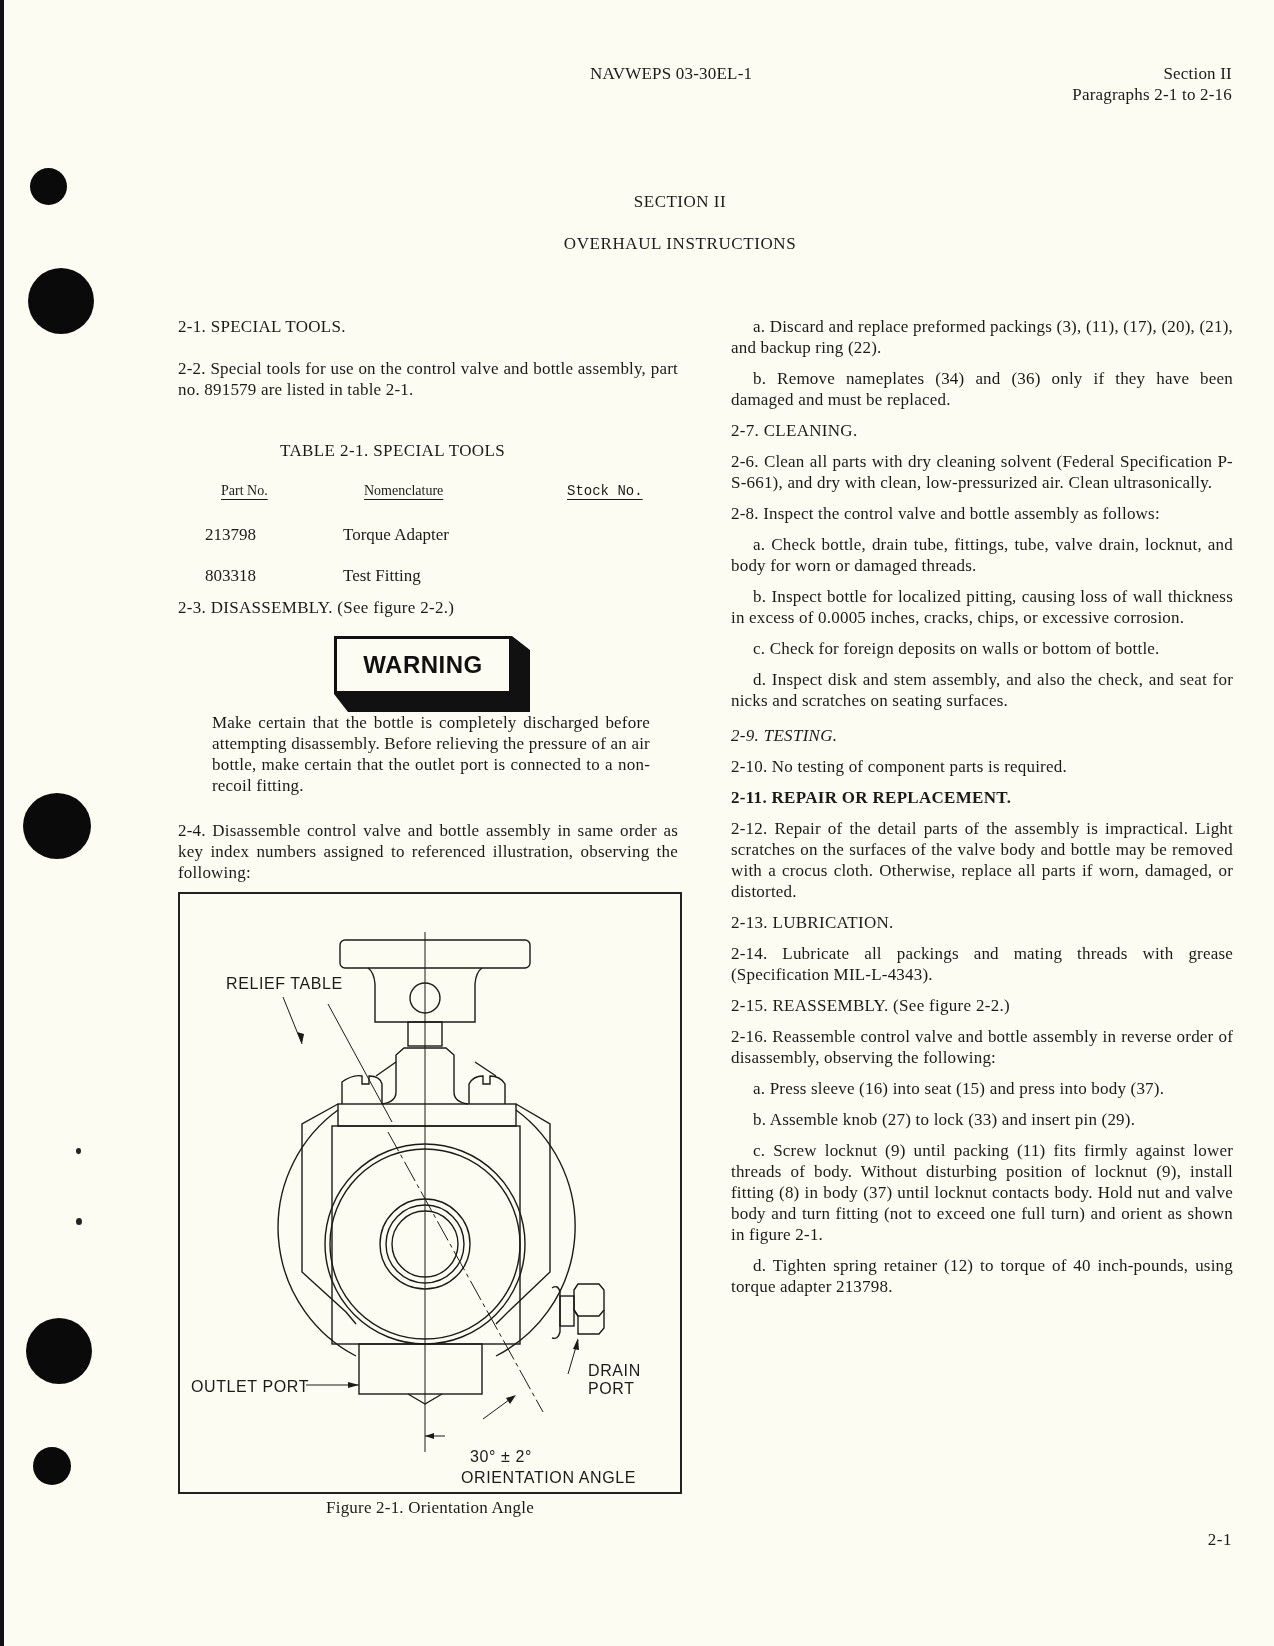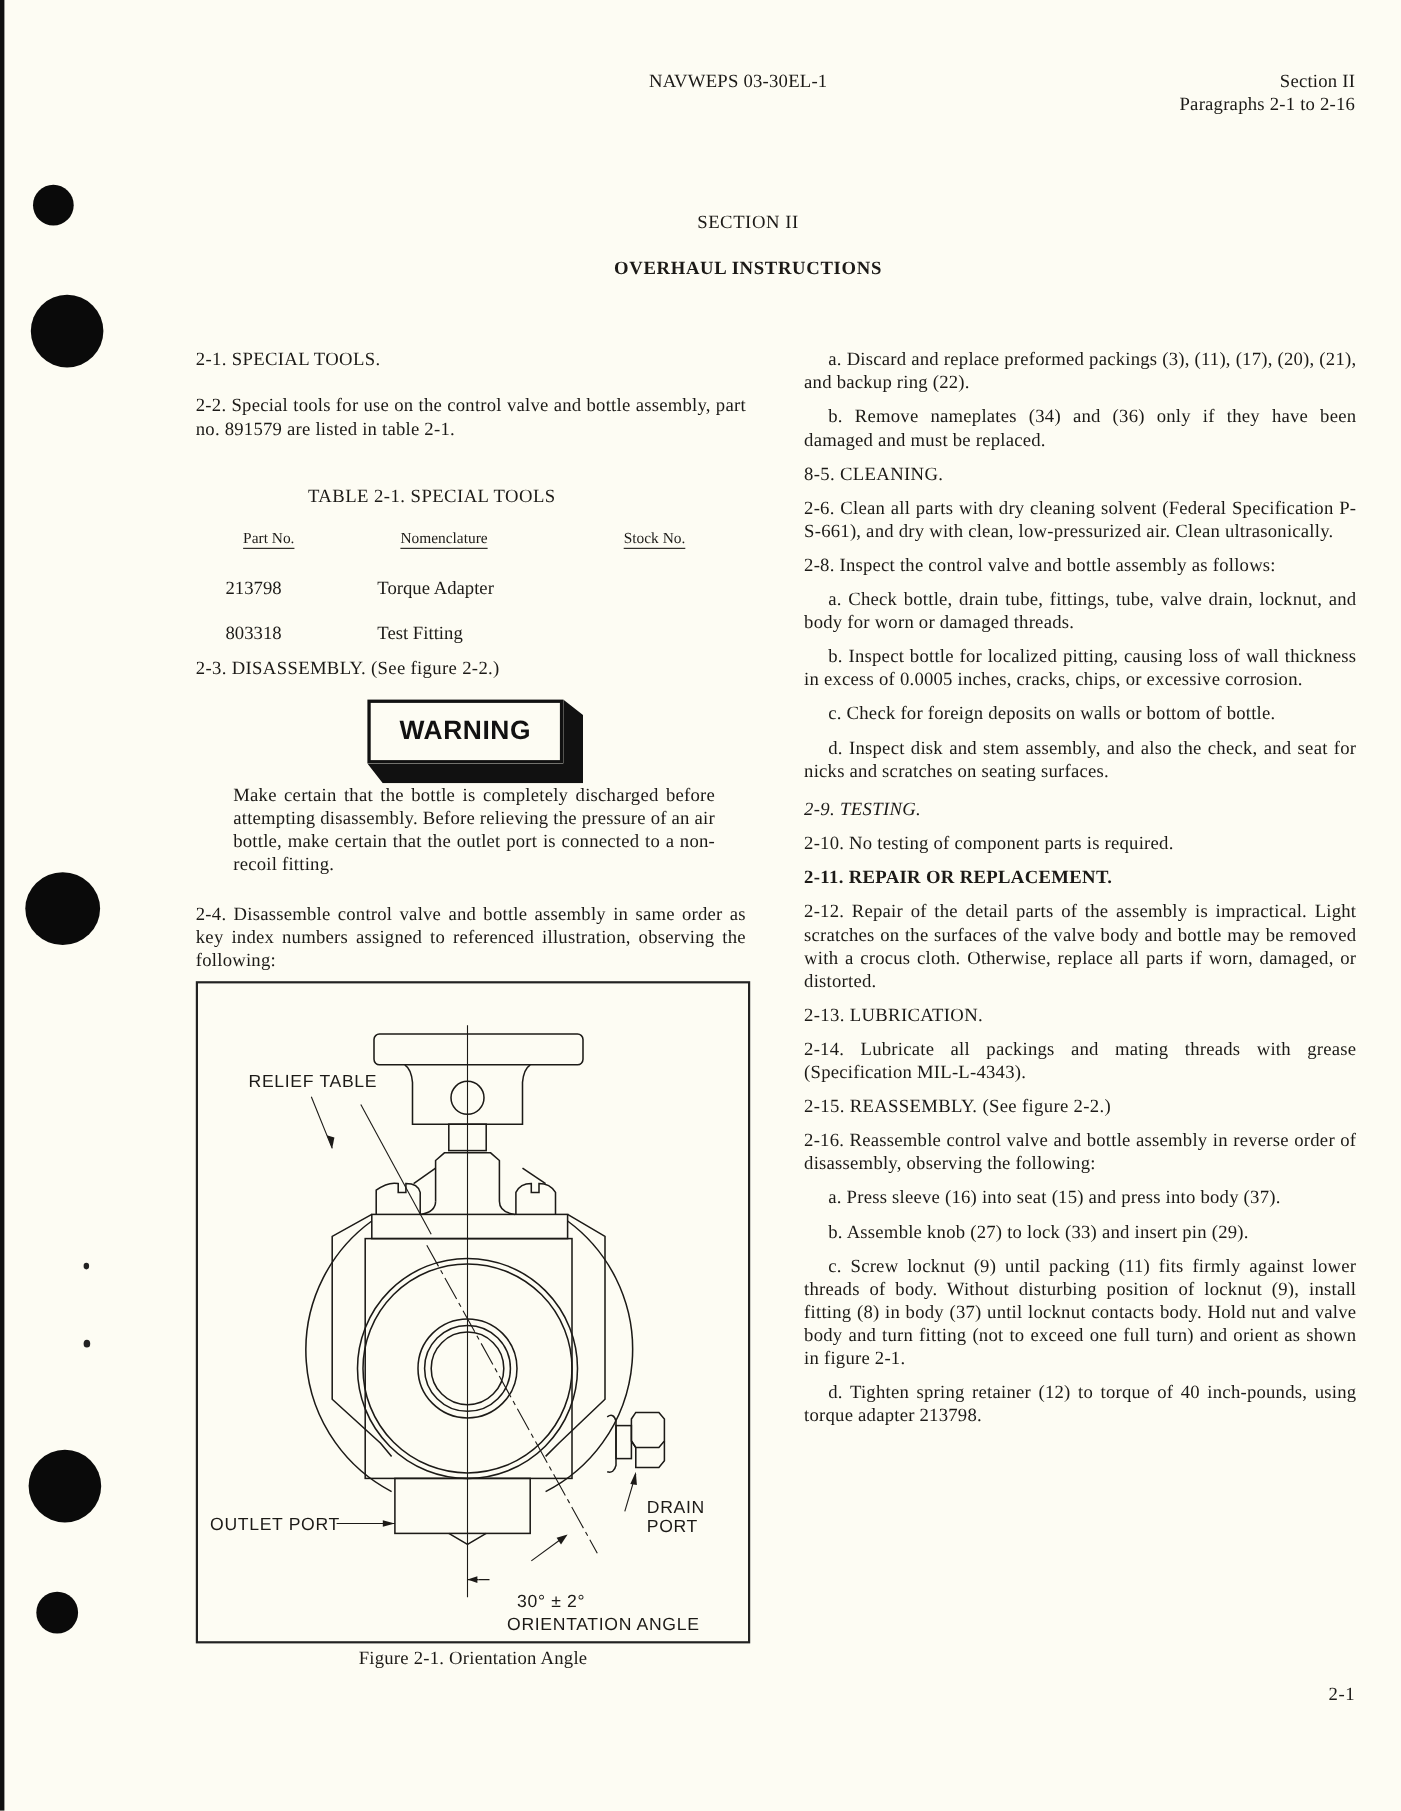--- a/index.html
+++ b/index.html
@@ -47,32 +47,32 @@
 <div class="speck" style="left:76px;top:1148px;width:5px;height:6px;"></div>
 <div class="speck" style="left:76px;top:1218px;width:6px;height:7px;"></div>
 <div class="hole" style="left:26px;top:1318px;width:66px;height:66px;"></div>
 <div class="hole" style="left:33px;top:1447px;width:38px;height:38px;"></div>
 
 <div class="abs hdr" style="left:590px;top:63px;">NAVWEPS 03-30EL-1</div>
 <div class="abs hdr" style="right:42px;top:63px;text-align:right;">Section II</div>
 <div class="abs hdr" style="right:42px;top:84px;text-align:right;">Paragraphs 2-1 to 2-16</div>
 
 <div class="abs hdr center" style="left:440px;width:480px;top:191px;letter-spacing:0.5px;">SECTION II</div>
-<div class="abs hdr center" style="left:440px;width:480px;top:233px;letter-spacing:0.6px;font-weight:bold;">OVERHAUL INSTRUCTIONS</div>
+<div class="abs hdr center" style="left:440px;width:480px;top:233px;letter-spacing:0.6px;">OVERHAUL INSTRUCTIONS</div>
 
 <div class="col" style="left:178px;top:316px;width:500px;">
   <p class="head">2-1.  SPECIAL TOOLS.</p>
   <p class="para" style="margin-top:21px;">2-2.  Special tools for use on the control valve and bottle assembly, part no. 891579 are listed in table 2-1.</p>
 </div>
 
 <div class="abs tbl-title" style="left:280px;top:441px;">TABLE 2-1.  SPECIAL TOOLS</div>
 <div>
   <div class="abs th" style="left:205px;top:483px;">Part No.</div>
   <div class="abs th" style="left:348px;top:483px;">Nomenclature</div>
-  <div class="abs th" style="left:551px;top:483px;">Stock No.</div>
+  <div class="abs th" style="left:551px;top:483px;font-family:Liberation Mono, monospace;">Stock No.</div>
 
   <div class="abs td" style="left:205px;top:525px;">213798</div>
   <div class="abs td" style="left:343px;top:525px;">Torque Adapter</div>
   <div class="abs td" style="left:205px;top:566px;">803318</div>
   <div class="abs td" style="left:343px;top:566px;">Test Fitting</div>
 </div>
 
 <div class="abs head" style="left:178px;top:597px;">2-3.  DISASSEMBLY.  (See figure 2-2.)</div>
 
 <svg class="warn-shadow" viewBox="0 0 196 80" width="196" height="80">
@@ -151,21 +151,21 @@
 <div class="fig-label" style="left:191px;top:1378px;">OUTLET PORT</div>
 <div class="fig-label" style="left:588px;top:1362px;">DRAIN</div>
 <div class="fig-label" style="left:588px;top:1380px;">PORT</div>
 <div class="fig-label" style="left:470px;top:1448px;">30° ± 2°</div>
 <div class="fig-label" style="left:461px;top:1469px;">ORIENTATION ANGLE</div>
 <div class="caption">Figure 2-1.  Orientation Angle</div>
 
 <div class="col" style="left:731px;top:316px;width:502px;">
   <p class="para indent">a.  Discard and replace preformed packings (3), (11), (17), (20), (21), and backup ring (22).</p>
   <p class="para indent" style="margin-top:10px;">b.  Remove nameplates (34) and (36) only if they have been damaged and must be replaced.</p>
-  <p class="head" style="margin-top:10px;">8-5.  CLEANING.</p>
+  <p class="head" style="margin-top:10px;">2-7.  CLEANING.</p>
   <p class="para" style="margin-top:10px;">2-6.  Clean all parts with dry cleaning solvent (Federal Specification P-S-661), and dry with clean, low-pressurized air.  Clean ultrasonically.</p>
   <p class="para" style="margin-top:10px;">2-8.  Inspect the control valve and bottle assembly as follows:</p>
   <p class="para indent" style="margin-top:10px;">a.  Check bottle, drain tube, fittings, tube, valve drain, locknut, and body for worn or damaged threads.</p>
   <p class="para indent" style="margin-top:10px;">b.  Inspect bottle for localized pitting, causing loss of wall thickness in excess of 0.0005 inches, cracks, chips, or excessive corrosion.</p>
   <p class="para indent" style="margin-top:10px;">c.  Check for foreign deposits on walls or bottom of bottle.</p>
   <p class="para indent" style="margin-top:10px;">d.  Inspect disk and stem assembly, and also the check, and seat for nicks and scratches on seating surfaces.</p>
   <p class="head" style="margin-top:14px;font-style:italic;">2-9.  TESTING.</p>
   <p class="para" style="margin-top:10px;">2-10.  No testing of component parts is required.</p>
   <p class="head" style="margin-top:10px;font-weight:bold;">2-11.  REPAIR OR REPLACEMENT.</p>
   <p class="para" style="margin-top:10px;">2-12.  Repair of the detail parts of the assembly is impractical.  Light scratches on the surfaces of the valve body and bottle may be removed with a crocus cloth.  Otherwise, replace all parts if worn, damaged, or distorted.</p>

